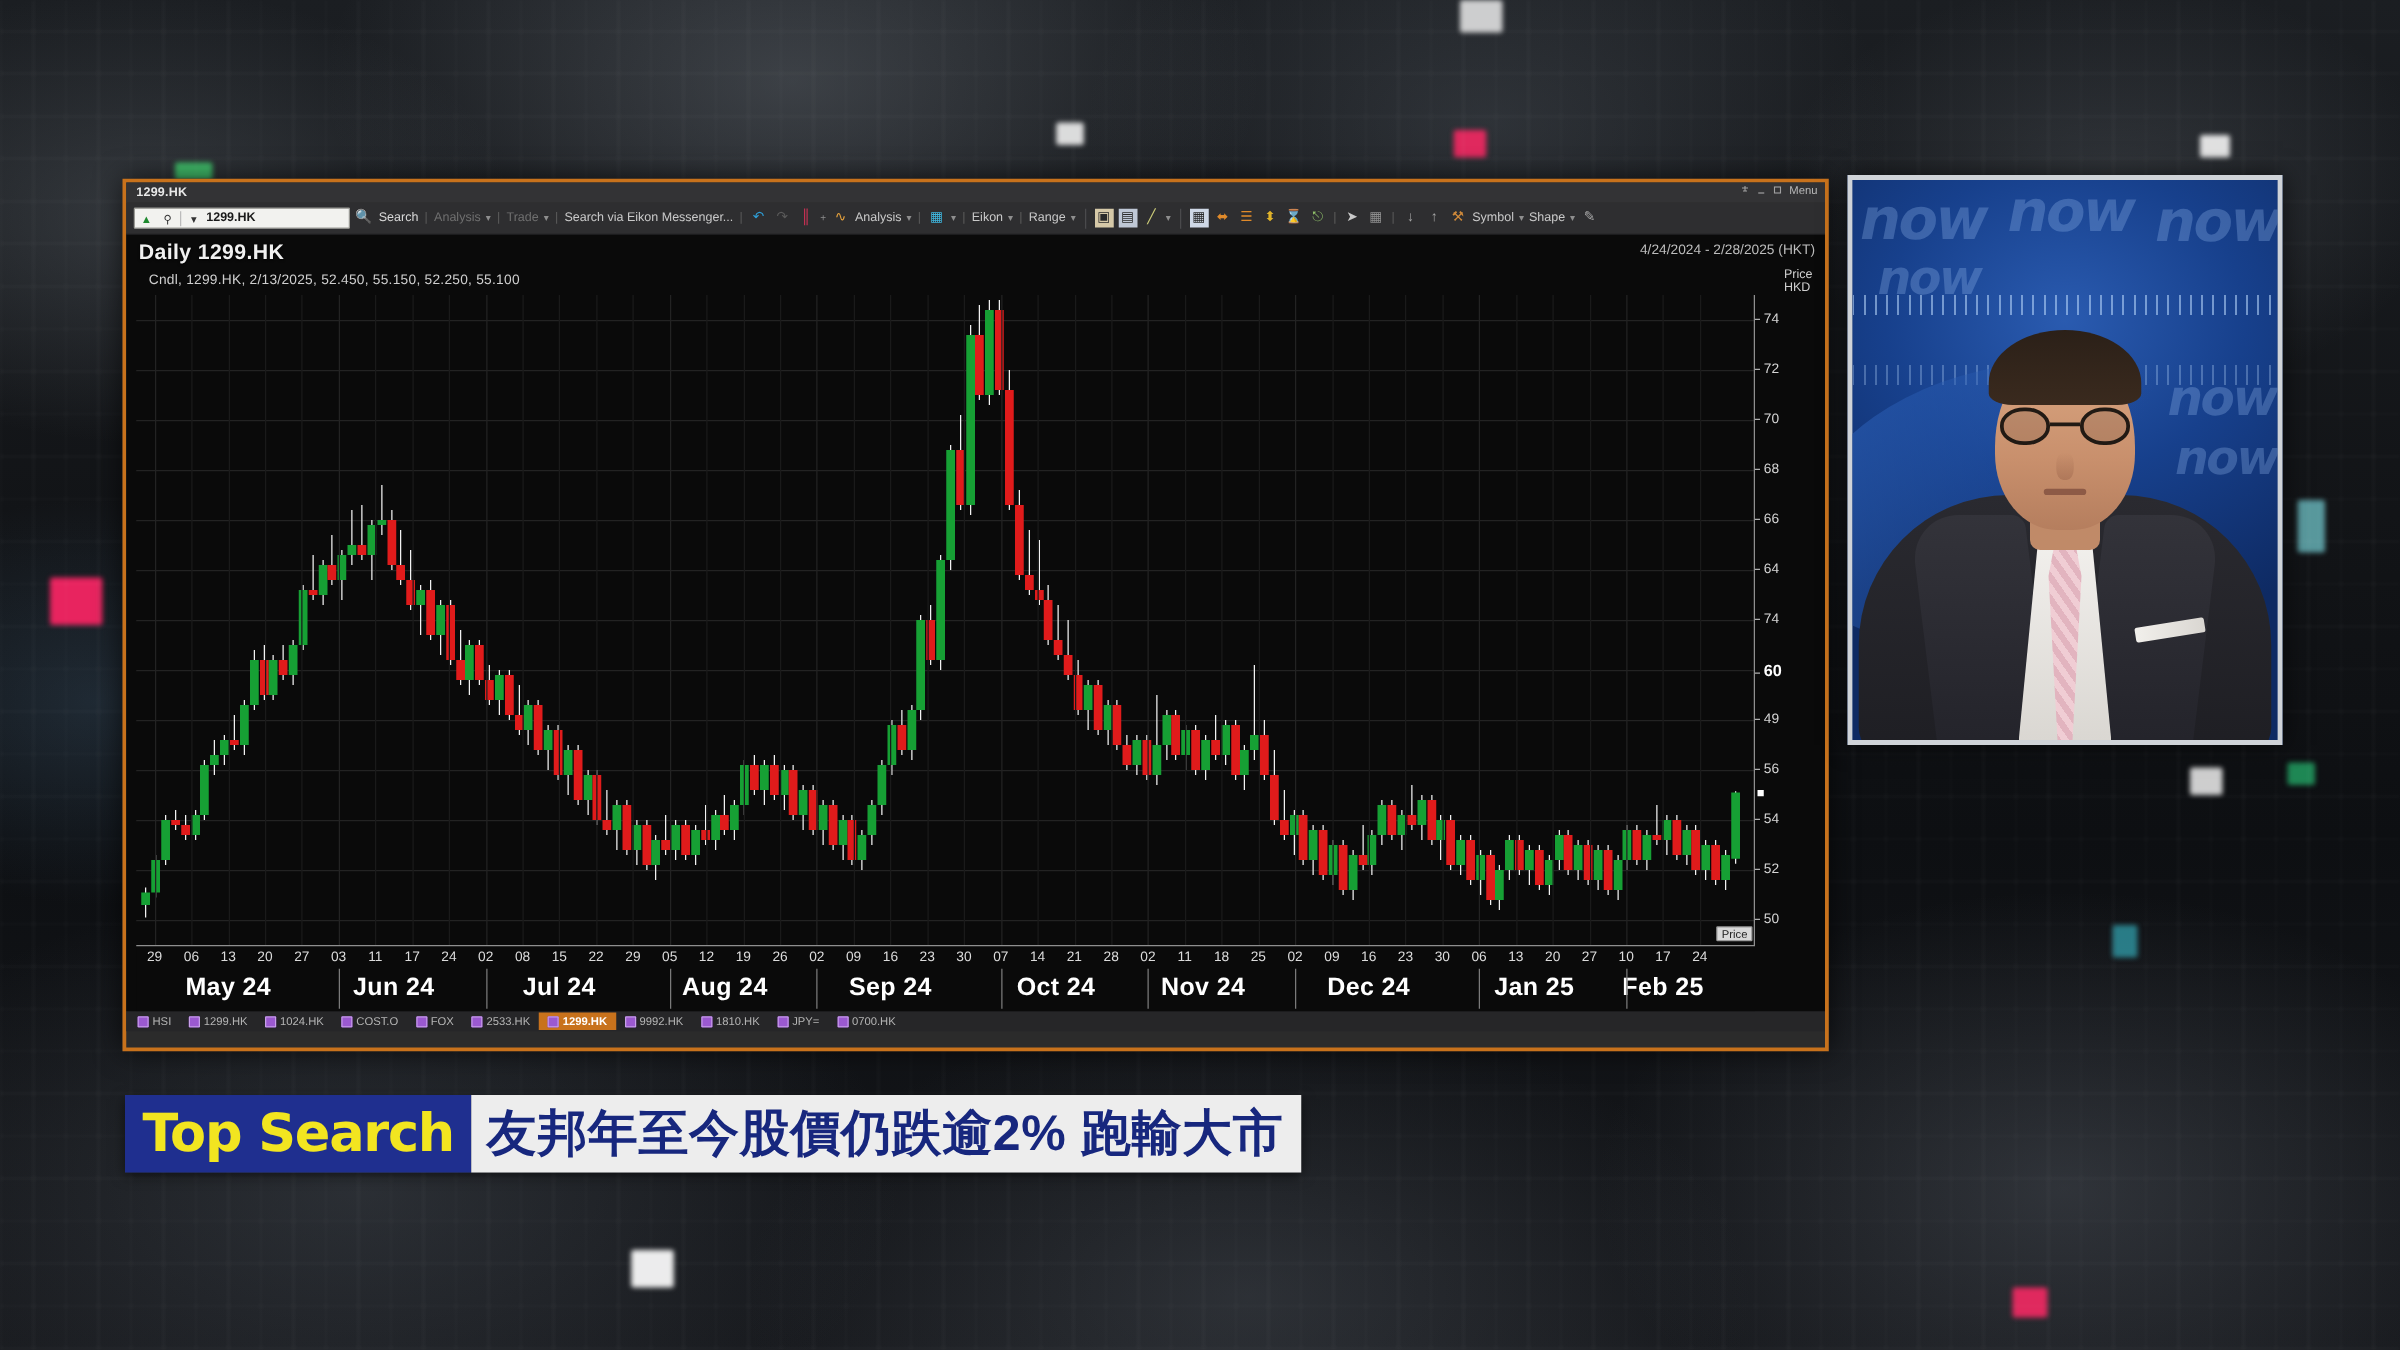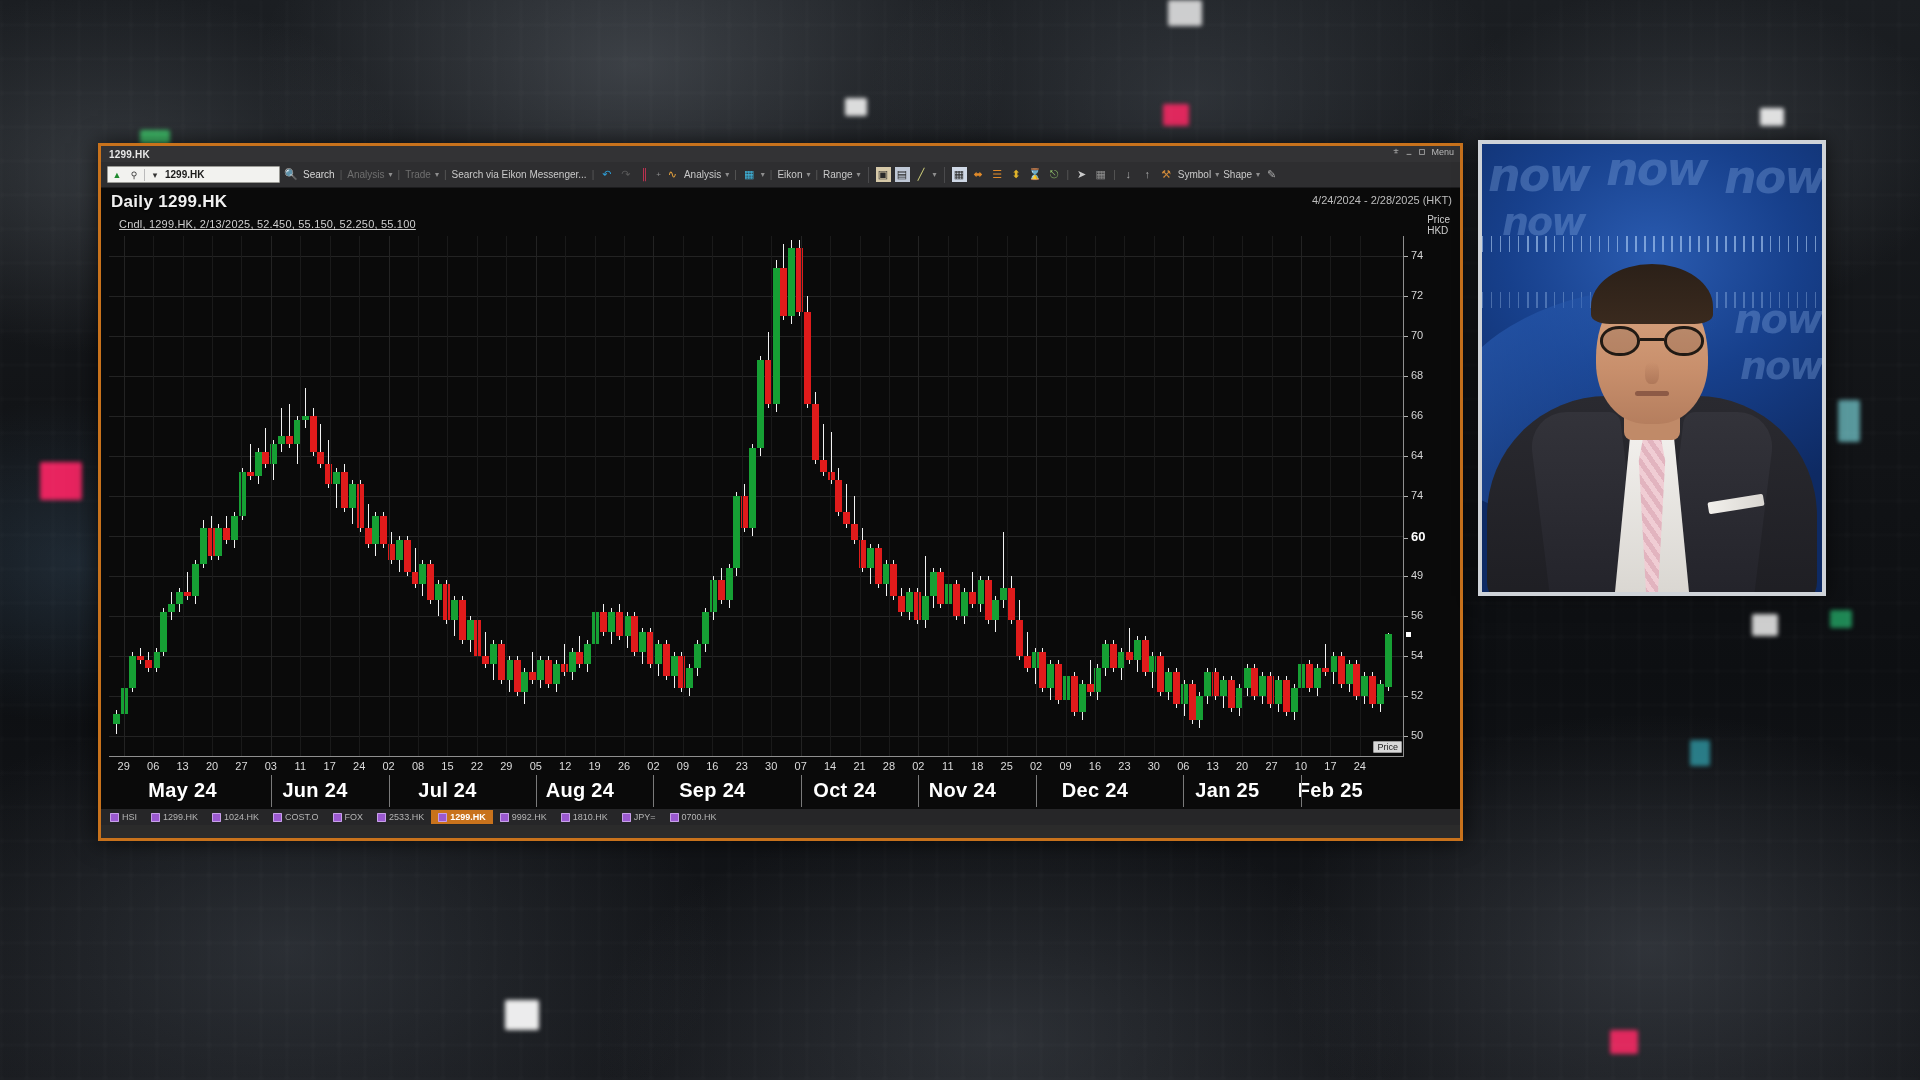--- a/index.html
+++ b/index.html
@@ -97,21 +97,21 @@
     height: 621px; background: #0a0a0a;
     overflow: hidden;
   }
   .chart-title {
     position: absolute; left: 10px; top: 4px;
     color: #f0f0f0; font-size: 17px; font-weight: bold;
     text-shadow: 0 1px 2px #000; letter-spacing: .3px;
   }
   .chart-legend {
     position: absolute; left: 18px; top: 30px;
-    color: #cfcfcf; font-size: 11px; letter-spacing: .2px; text-decoration: underline;
+    color: #cfcfcf; font-size: 11px; letter-spacing: .2px;
   }
   .chart-range {
     position: absolute; right: 8px; top: 6px;
     color: #bdbdbd; font-size: 11px;
   }
   .price-head {
     position: absolute; right: 10px; top: 26px;
     color: #cfcfcf; font-size: 10px; line-height: 11px; text-align: left;
   }
   .plot {
@@ -1294,13 +1294,19 @@
     <div class="p-glasses">
       <div class="lens l"></div>
       <div class="lens r"></div>
       <div class="bridge"></div>
     </div>
     <div class="p-hair"></div>
   </div>
 </div>
 
 <div id="banner">
+  <div class="tag">
+    <span>Top Search</span>
+  </div>
+  <div class="headline">
+    <span>友邦年至今股價仍跌逾2% 跑輸大市</span>
+  </div>
 </div>
 
 </body></html>

